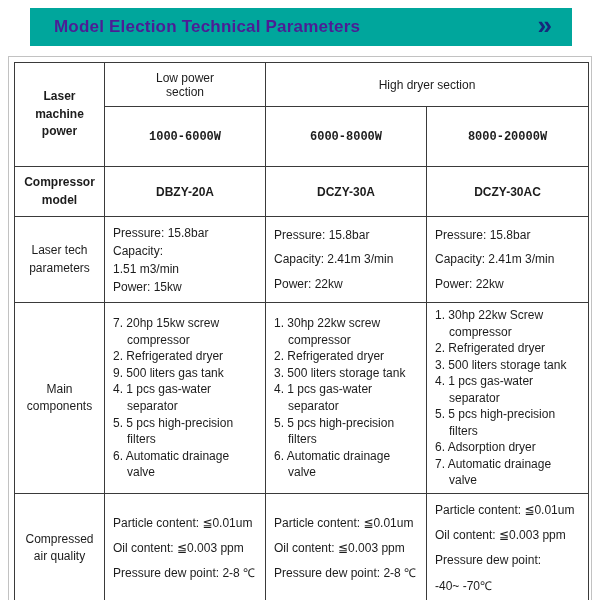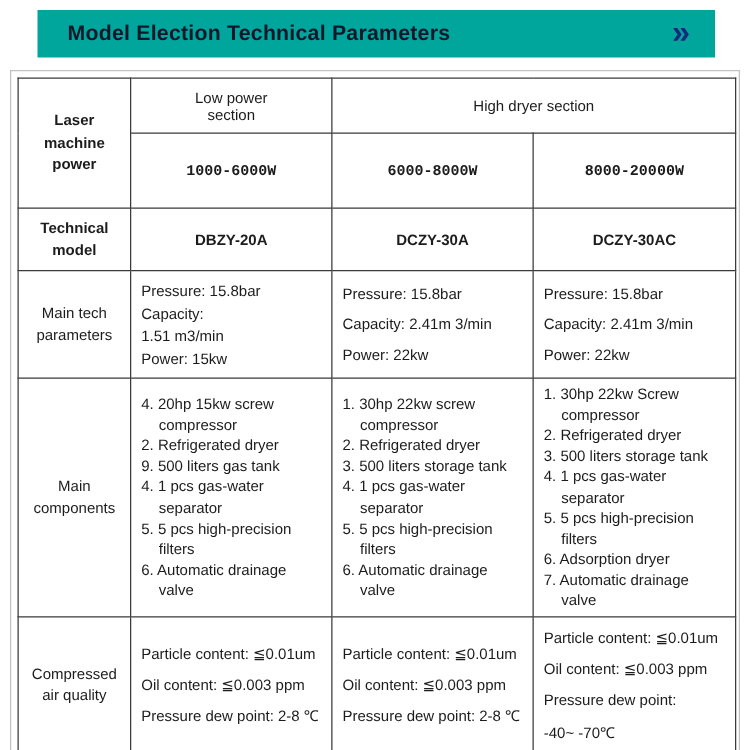--- a/index.html
+++ b/index.html
@@ -24,21 +24,21 @@
     margin: 8px 28px 0 30px;
     height: 38px;
     background: #00A69C;
     display: flex;
     align-items: center;
     justify-content: space-between;
     padding: 0 20px 0 24px;
     box-sizing: border-box;
   }
   .title-bar .title {
-    color: #0f172a;
+    color: #4c1d95;
     font-size: 17px;
     font-weight: bold;
     letter-spacing: 0.2px;
   }
   .title-bar .chevron {
     color: #16297C;
     font-size: 26px;
     font-weight: bold;
     line-height: 1;
     transform: translateY(-2px);
@@ -138,47 +138,47 @@
         <td class="center" colspan="2">High dryer section</td>
       </tr>
 
       <tr class="row-watt">
         <td class="center watt">1000-6000W</td>
         <td class="center watt">6000-8000W</td>
         <td class="center watt">8000-20000W</td>
       </tr>
 
       <tr class="row-comp">
-        <td class="rowlabel bold multiline">Technical
+        <td class="rowlabel bold multiline">Compressor
 model</td>
         <td class="center model">DBZY-20A</td>
         <td class="center model">DCZY-30A</td>
         <td class="center model">DCZY-30AC</td>
       </tr>
 
       <tr class="row-tech">
-        <td class="rowlabel multiline">Main tech
+        <td class="rowlabel multiline">Laser tech
 parameters</td>
         <td class="tech-narrow multiline">Pressure: 15.8bar
 Capacity:
 1.51 m3/min
 Power: 15kw</td>
         <td class="tech-wide multiline">Pressure: 15.8bar
 Capacity: 2.41m 3/min
 Power: 22kw</td>
         <td class="tech-wide multiline">Pressure: 15.8bar
 Capacity: 2.41m 3/min
 Power: 22kw</td>
       </tr>
 
       <tr class="row-parts">
         <td class="rowlabel multiline">Main
 components</td>
         <td class="parts-cell">
-          <div class="comp-item">4. 20hp 15kw screw compressor</div>
+          <div class="comp-item">7. 20hp 15kw screw compressor</div>
           <div class="comp-item">2. Refrigerated dryer</div>
           <div class="comp-item">9. 500 liters gas tank</div>
           <div class="comp-item">4. 1 pcs gas-water separator</div>
           <div class="comp-item">5. 5 pcs high-precision filters</div>
           <div class="comp-item">6. Automatic drainage valve</div>
         </td>
         <td class="parts-cell">
           <div class="comp-item">1. 30hp 22kw screw compressor</div>
           <div class="comp-item">2. Refrigerated dryer</div>
           <div class="comp-item">3. 500 liters storage tank</div>

